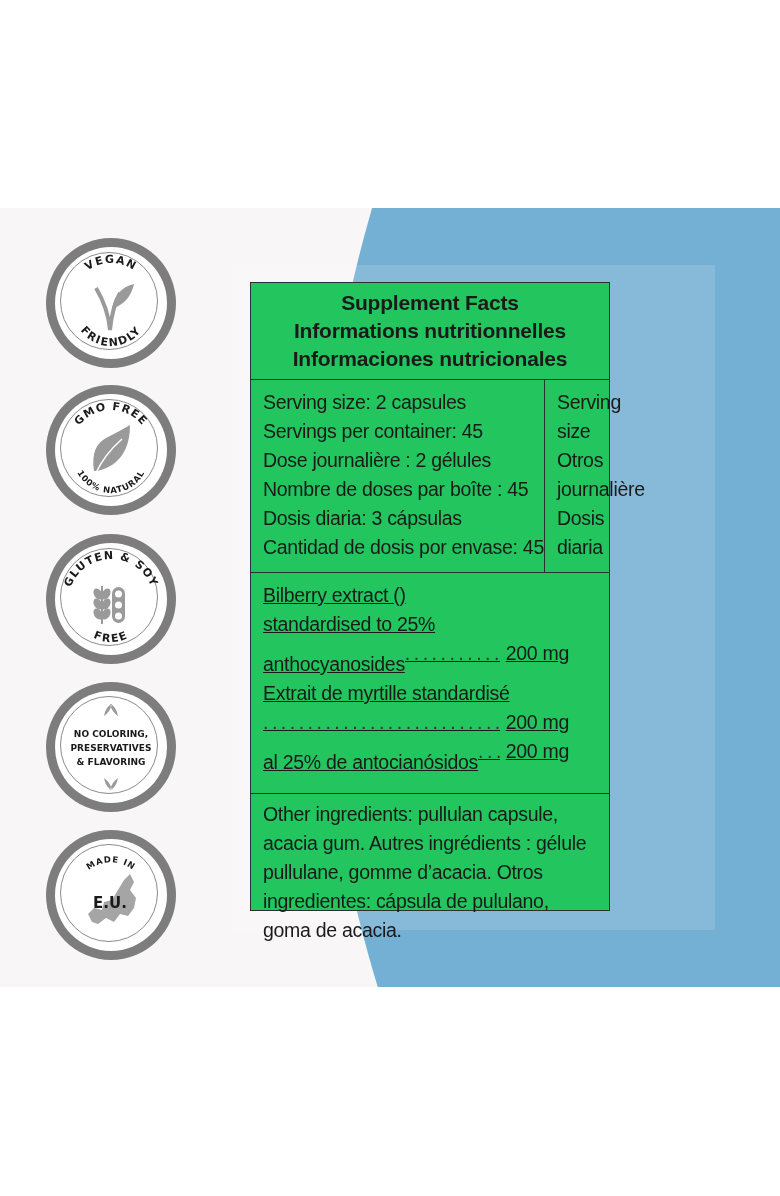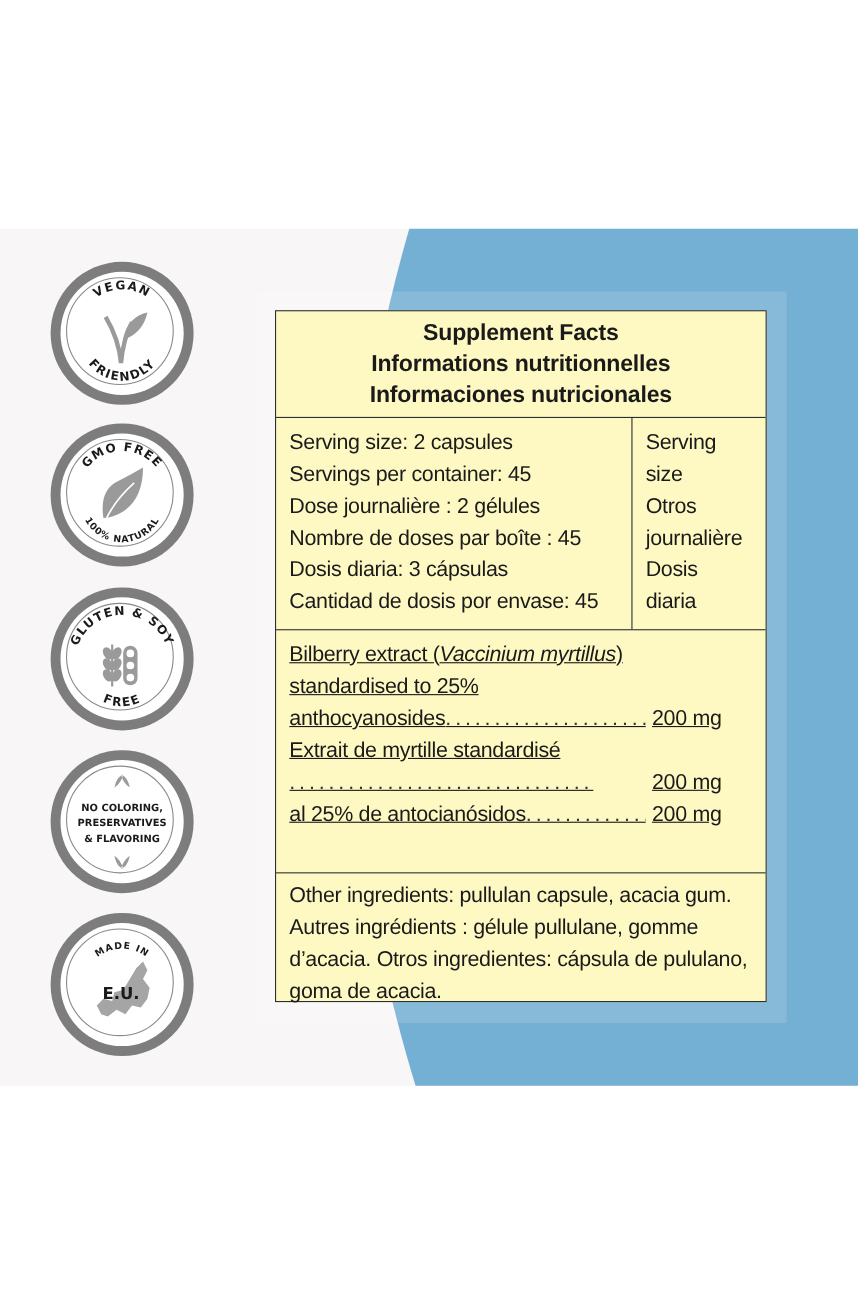--- a/index.html
+++ b/index.html
@@ -1,30 +1,30 @@
 <!DOCTYPE html>
 <html><head>
 <meta charset="utf-8">
 <style>
   html, body { margin:0; padding:0; }
   body { width:780px; height:1196px; background:#ffffff; position:relative; overflow:hidden;
          font-family:"Liberation Sans", sans-serif; color:#1a1a1a; }
   .panel { position:absolute; left:0; top:208px; width:780px; height:779px; background:#f8f6f7; overflow:hidden; }
   .blue-arc { position:absolute; left:318px; top:-900px; width:2400px; height:2560px; border-radius:50%; background:#74b0d3; }
   .card { position:absolute; left:233px; top:265px; width:482px; height:665px; background:rgba(255,255,255,0.13); }
-  .facts { position:absolute; left:250px; top:282px; width:447px; height:629px; background:#fef9c3; border:1.5px solid #2a2f33; box-sizing:border-box; }
+  .facts { position:absolute; left:250px; top:282px; width:360px; height:629px; background:#22c55e; border:1.5px solid #2a2f33; box-sizing:border-box; }
   .facts-head { height:97px; border-bottom:1.5px solid #2a2f33; text-align:center; box-sizing:border-box; padding-top:6px; }
   .facts-head div { font-weight:bold; font-size:21px; line-height:28px; letter-spacing:-0.2px; }
   .serving { display:flex; height:193px; border-bottom:1.5px solid #2a2f33; box-sizing:border-box; }
   .serving-left { width:324px; border-right:1.5px solid #2a2f33; padding:8px 0 0 12px; box-sizing:border-box; }
   .serving-right { flex:1; padding:8px 0 0 12px; box-sizing:border-box; }
   .line { font-size:19.5px; line-height:29px; white-space:nowrap; letter-spacing:-0.3px; }
   .ingredients { height:221px; border-bottom:1.5px solid #2a2f33; padding:8px 12px 0 12px; box-sizing:border-box;text-decoration:underline; }
   .ing-row { display:flex; font-size:19.5px; line-height:29px; letter-spacing:-0.3px; white-space:nowrap; }
-  .ing-row .txt { flex:0 0 auto; }
+  .ing-row .txt { flex:0 0 auto;margin-top:11px; }
   .ing-row .dots { flex:1; overflow:hidden; letter-spacing:3.5px; color:#333; }
   .ing-row .amt { flex:0 0 auto; padding-left:6px; padding-right:28px; }
   .other { padding:6px 12px 0 12px; font-size:19.5px; line-height:29px; letter-spacing:-0.3px; }
   .other b { font-weight:normal; }
   .badge { position:absolute; left:46px; width:130px; height:130px; border-radius:50%; background:#7d7d7d; }
   .badge .inner { position:absolute; left:9px; top:9px; width:112px; height:112px; border-radius:50%; background:#ffffff; }
   .badge .ring { position:absolute; left:5px; top:5px; width:98px; height:98px; border-radius:50%; border:1.5px solid #8a8a8a; box-sizing:border-box; }
   .badge svg { position:absolute; left:0; top:0; }
   .bt { font-family:"DejaVu Sans", sans-serif; font-weight:bold; fill:#1a1a1a; }
 </style>
@@ -141,21 +141,20 @@
       <div class="line">size</div>
       <div class="line">Otros</div>
       <div class="line">journalière</div>
       <div class="line">Dosis</div>
       <div class="line">diaria</div>
     </div>
   </div>
   <div class="ingredients">
     <div class="ing-row">
       <span>Bilberry extract (</span>
-        <i>Vaccinium myrtillus</i>
         <span>)</span>
     </div>
     <div class="ing-row">
       <span>standardised to 25%</span>
     </div>
     <div class="ing-row">
       <span class="txt">anthocyanosides</span>
       <span class="dots">...............................</span>
       <span class="amt">200 mg</span>
     </div>

